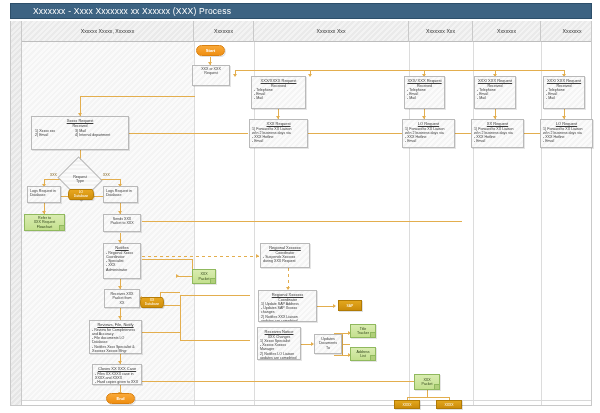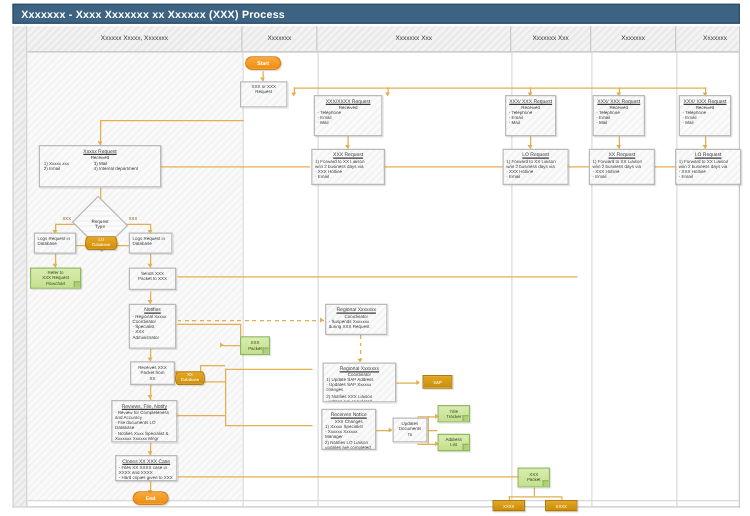--- a/index.html
+++ b/index.html
@@ -11,22 +11,22 @@
   #page{position:relative;width:600px;height:413px;background:#ffffff;}
 
   
   .titlebar{
     position:absolute;left:10px;top:3px;width:582px;height:16px;
     background:#3d6382;
     border:1px solid #2d4f6a;
     box-sizing:border-box;
   }
   .titlebar .tt{
-    color:#ffffff;font-size:8.5px;font-weight:bold;
-    line-height:14px;padding-left:6px;letter-spacing:.2px;
+    color:#ffffff;font-size:8.5px;font-weight:normal;
+    line-height:14px;padding-left:22px;letter-spacing:.2px;
     white-space:nowrap;
   }
 
   
   .frame{
     position:absolute;left:10px;top:21px;width:582px;height:385px;
     border:1px solid #c9c9c9;border-top:none;box-sizing:border-box;
     background:#fff;
   }
   .gutter{

